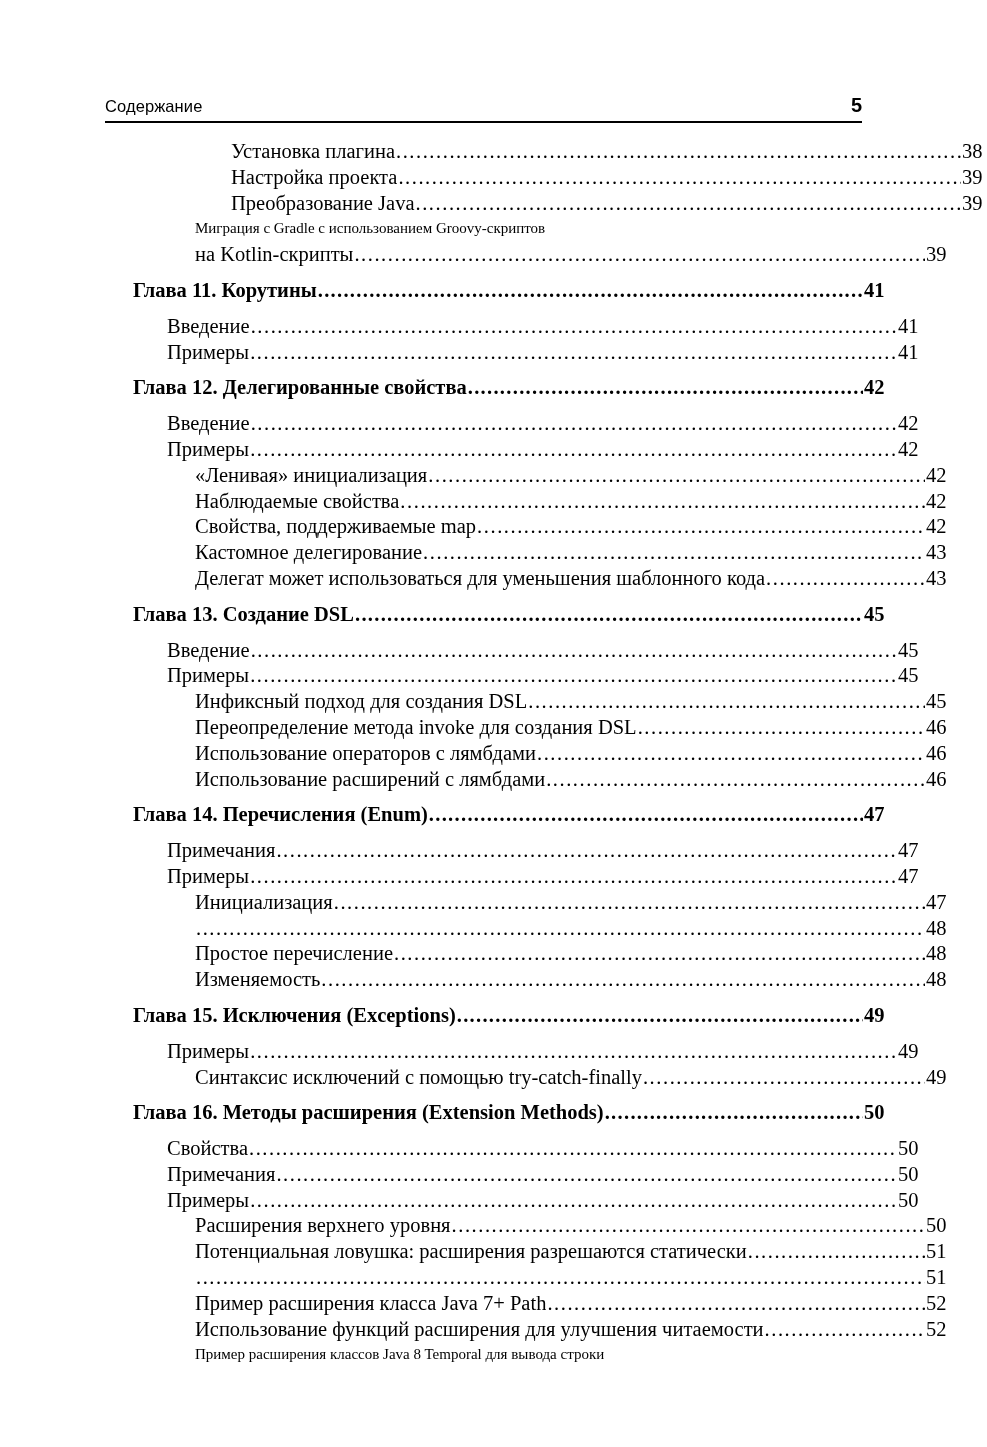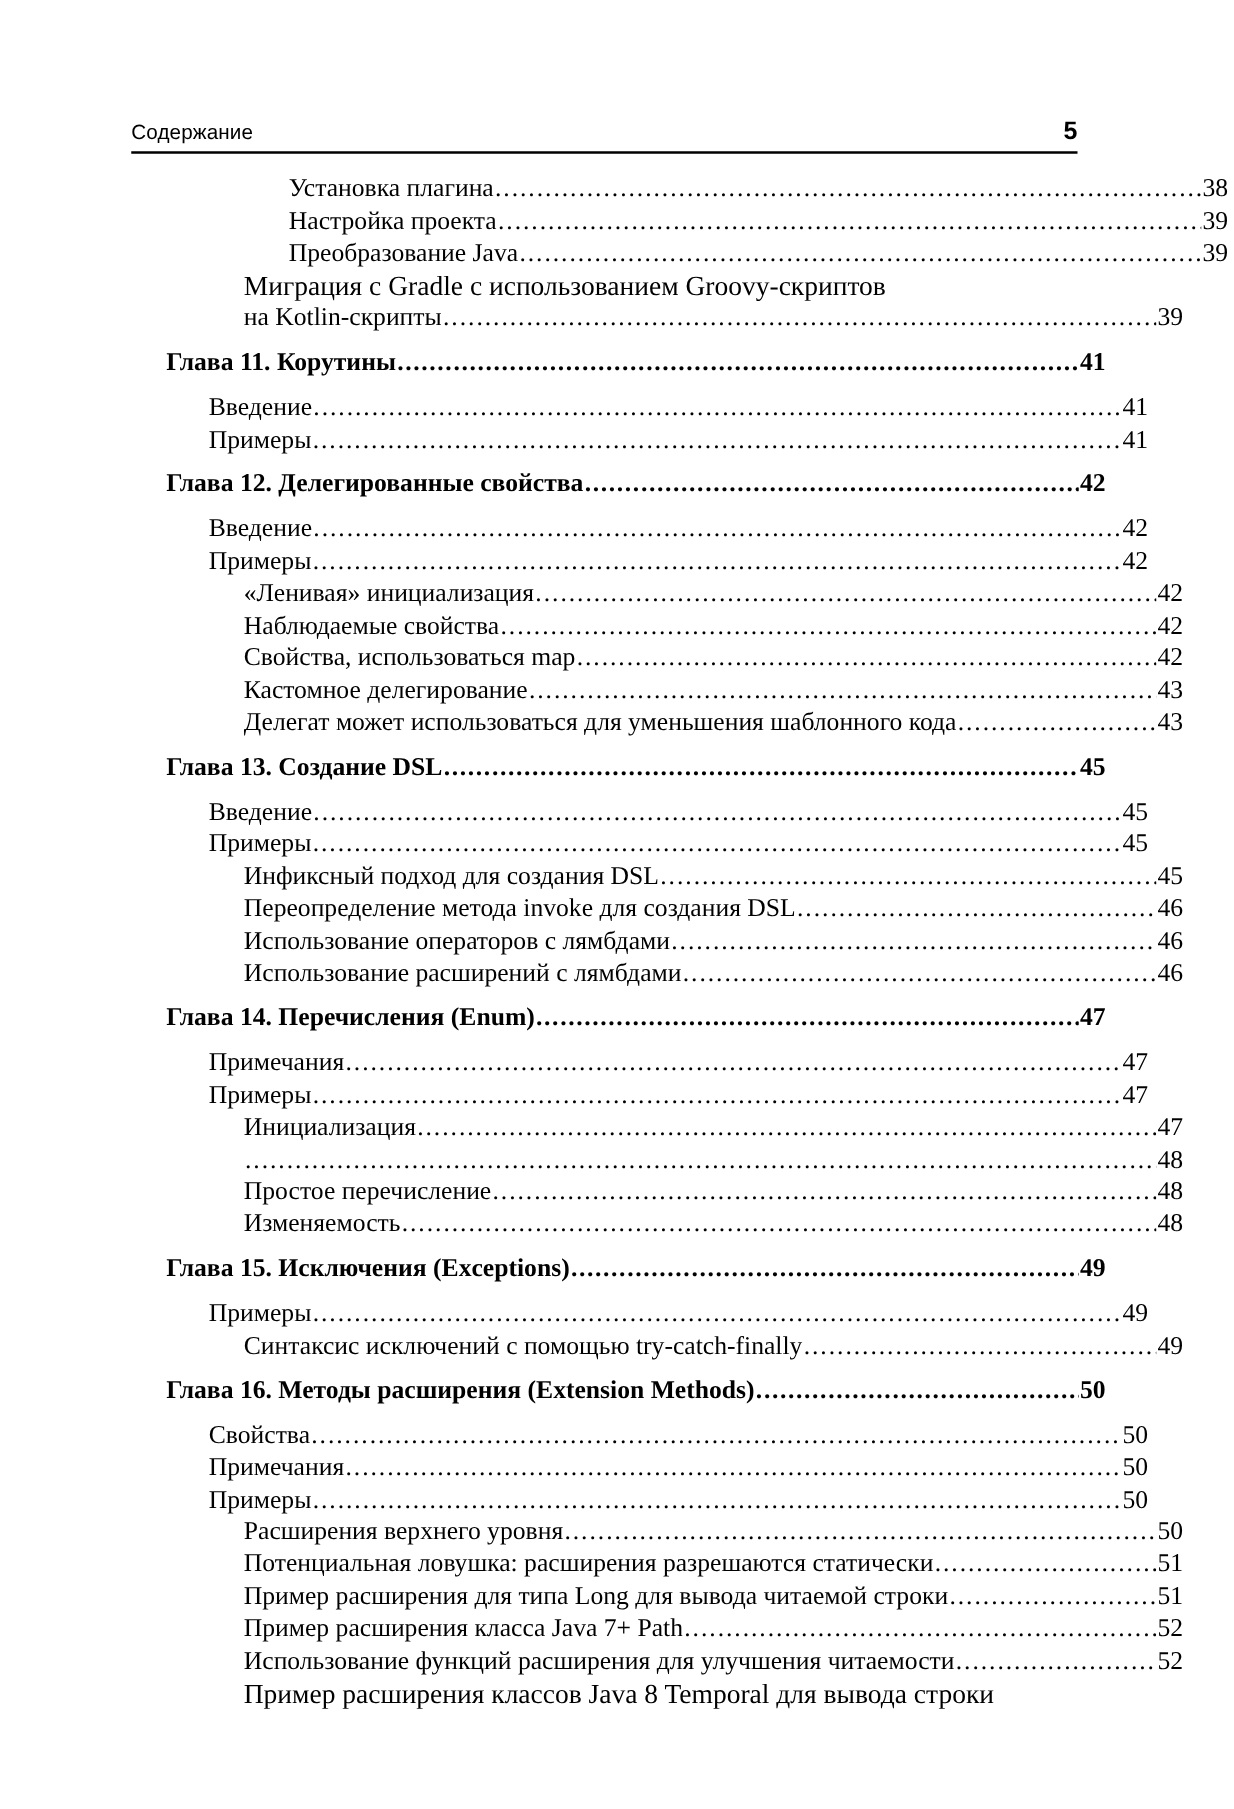--- a/index.html
+++ b/index.html
@@ -77,21 +77,21 @@
     letter-spacing: 1.55px;
   }
   .toc-entry .folio {
     flex: 0 0 auto;
     text-align: left;
     min-width: 26px;
   }
 
   
   .toc-wrap {
-    font-size: 22px;
+    font-size: 15px;
     line-height: 25.8px;
     white-space: nowrap;
   }
 
   
   .lvl-chapter { margin-left: 0px;  font-weight: bold; }
   .lvl-1       { margin-left: 34px; }
   .lvl-2       { margin-left: 62px; }
   .lvl-3       { margin-left: 98px; }
 
@@ -164,21 +164,21 @@
       <span class="title">«Ленивая» инициализация</span>
       <span class="leader"></span>
       <span class="folio">42</span>
     </div>
     <div class="toc-entry lvl-2">
       <span class="title">Наблюдаемые свойства</span>
       <span class="leader"></span>
       <span class="folio">42</span>
     </div>
     <div class="toc-entry lvl-2">
-      <span class="title">Свойства, использоваться map</span>
+      <span class="title">Свойства, поддерживаемые map</span>
       <span class="leader"></span>
       <span class="folio">42</span>
     </div>
     <div class="toc-entry lvl-2">
       <span class="title">Кастомное делегирование</span>
       <span class="leader"></span>
       <span class="folio">43</span>
     </div>
     <div class="toc-entry lvl-2">
       <span class="title">Делегат может использоваться для уменьшения шаблонного кода</span>
@@ -293,21 +293,20 @@
       <span class="title">Расширения верхнего уровня</span>
       <span class="leader"></span>
       <span class="folio">50</span>
     </div>
     <div class="toc-entry lvl-2">
       <span class="title">Потенциальная ловушка: расширения разрешаются статически</span>
       <span class="leader"></span>
       <span class="folio">51</span>
     </div>
     <div class="toc-entry lvl-2">
-      <span class="title">Пример расширения для типа Long для вывода читаемой строки</span>
       <span class="leader"></span>
       <span class="folio">51</span>
     </div>
     <div class="toc-entry lvl-2">
       <span class="title">Пример расширения класса Java 7+ Path</span>
       <span class="leader"></span>
       <span class="folio">52</span>
     </div>
     <div class="toc-entry lvl-2">
       <span class="title">Использование функций расширения для улучшения читаемости</span>

